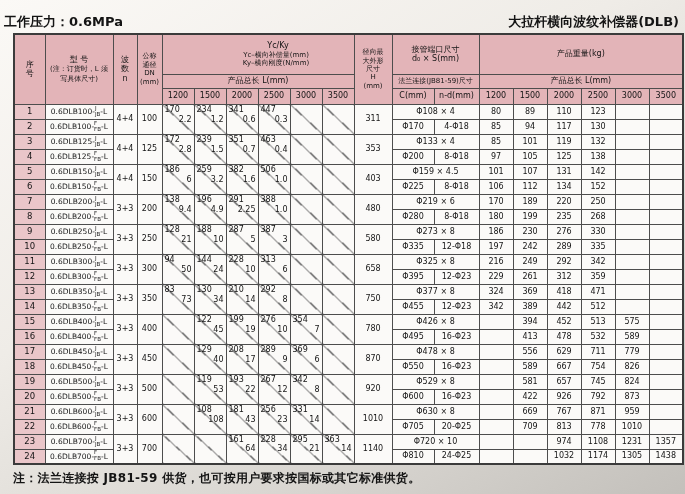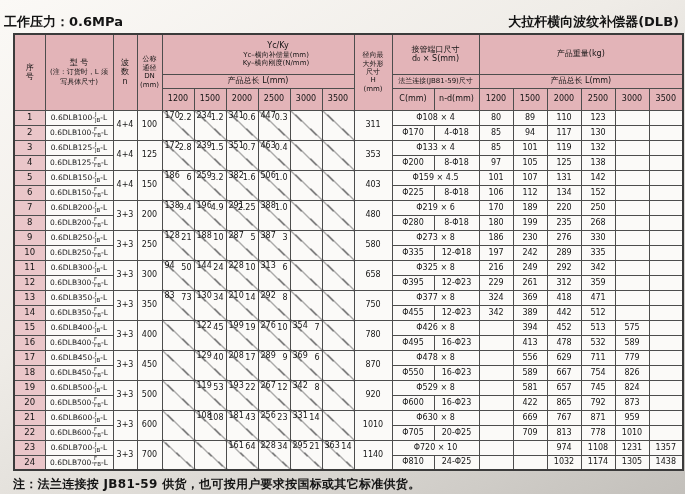--- a/index.html
+++ b/index.html
@@ -13,42 +13,42 @@
   .titlebar { display:flex; justify-content:space-between; align-items:flex-end; padding:13px 6px 2px 4px; }
   .title-left  { font-size:13px; font-weight:bold; }
   .title-right { font-size:13px; font-weight:bold; }
 
   table { border-collapse:collapse; table-layout:fixed; margin-left:13px; width:669px; border:2px solid #3b3b3b; }
   th, td { border:1px solid #4d4d4d; padding:0; overflow:hidden; }
 
   thead th { background:#e3b4b8; font-weight:normal; font-size:8px; line-height:1.2; text-align:center; }
   thead tr.r1 { height:40px; }
   thead tr.r2 { height:14px; }
-  thead tr.r3 { height:22px; }
+  thead tr.r3 { height:16px; }
   .pre { white-space:pre-line; }
   .sm  { font-size:7px; }
   .yhdr .l1 { font-size:8px; display:block;margin-left:40px; }
   .yhdr .l2 { font-size:7px; display:block;margin-left:36px; }
 
   tbody tr { height:15px; }
   tbody td { font-size:8px; text-align:center; background:#fbfaf8; line-height:1; }
   td.seq { background:#eac6c9; font-size:8.5px; }
   td.model { font-size:7.5px; }
   td.model .wrap { display:flex; align-items:center; justify-content:center; gap:0; }
   td.model .stk { display:inline-flex; flex-direction:column; align-items:flex-start; line-height:1; }
   td.model .stk i, td.model .stk b { font-style:normal; font-weight:normal; font-size:5.5px; line-height:1.05; }
 
   td.yk { position:relative;
     background-image: linear-gradient(to top right,
       transparent calc(50% - 0.5px), #5a5a5a calc(50% - 0.5px),
       #5a5a5a calc(50% + 0.5px), transparent calc(50% + 0.5px));
     background-color:#fbfaf8;
   }
   td.yk .yv { position:absolute; top:1px;  left:2px;  font-size:8px; }
-  td.yk .kv { position:absolute; bottom:18px; right:2px; font-size:8px; }
+  td.yk .kv { position:absolute; bottom:10px; right:2px; font-size:8px; }
 
   .note { margin:5px 0 0 13px; font-size:12px; font-weight:bold; letter-spacing:0.3px; }
 </style>
 </head>
 <body>
 
 <div class="titlebar">
   <div class="title-left">工作压力：0.6MPa</div>
   <div class="title-right">大拉杆横向波纹补偿器(DLB)</div>
 </div>
@@ -736,21 +736,21 @@
               <i>F</i>
               <b>FB</b>
             </span>
             <span>-L</span>
           </span>
         </td>
         <td>Φ600</td>
         <td>16-Φ23</td>
         <td></td>
         <td>422</td>
-        <td>865</td>
+        <td>926</td>
         <td>792</td>
         <td>873</td>
         <td></td>
       </tr>
       <tr>
         <td class="seq">21</td>
         <td class="model">
           <span class="wrap">
             <span>0.6DLB600-</span>
             <span class="stk">

